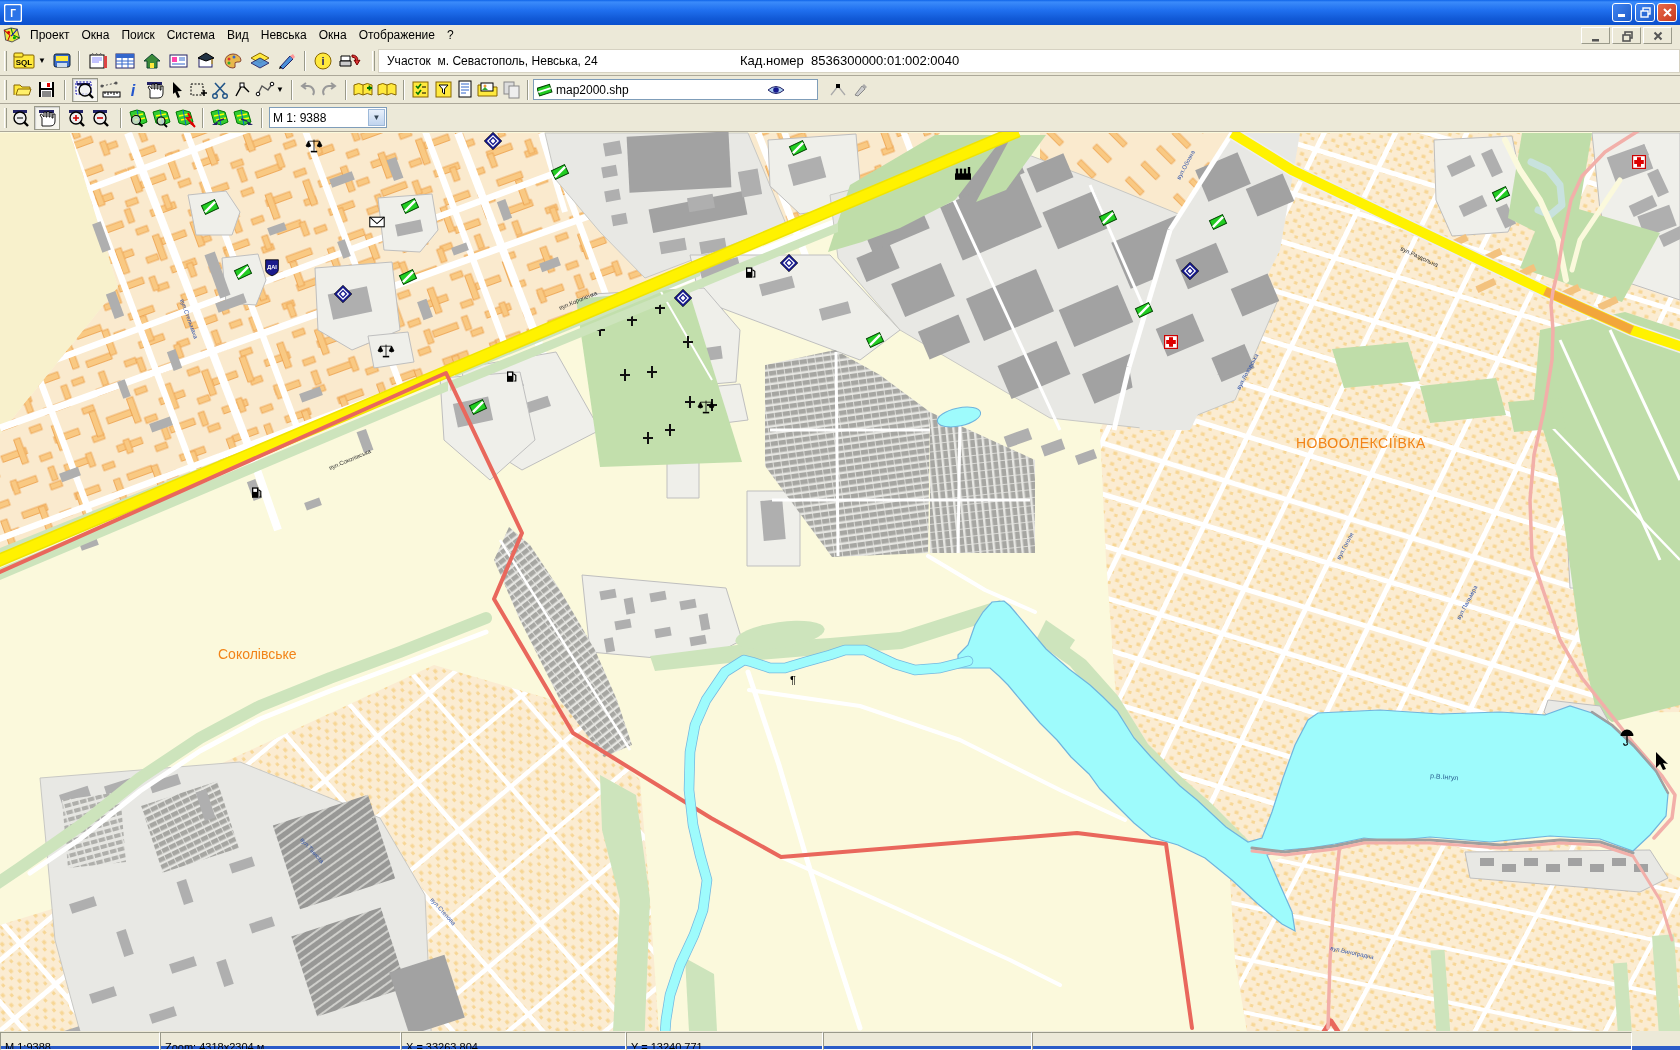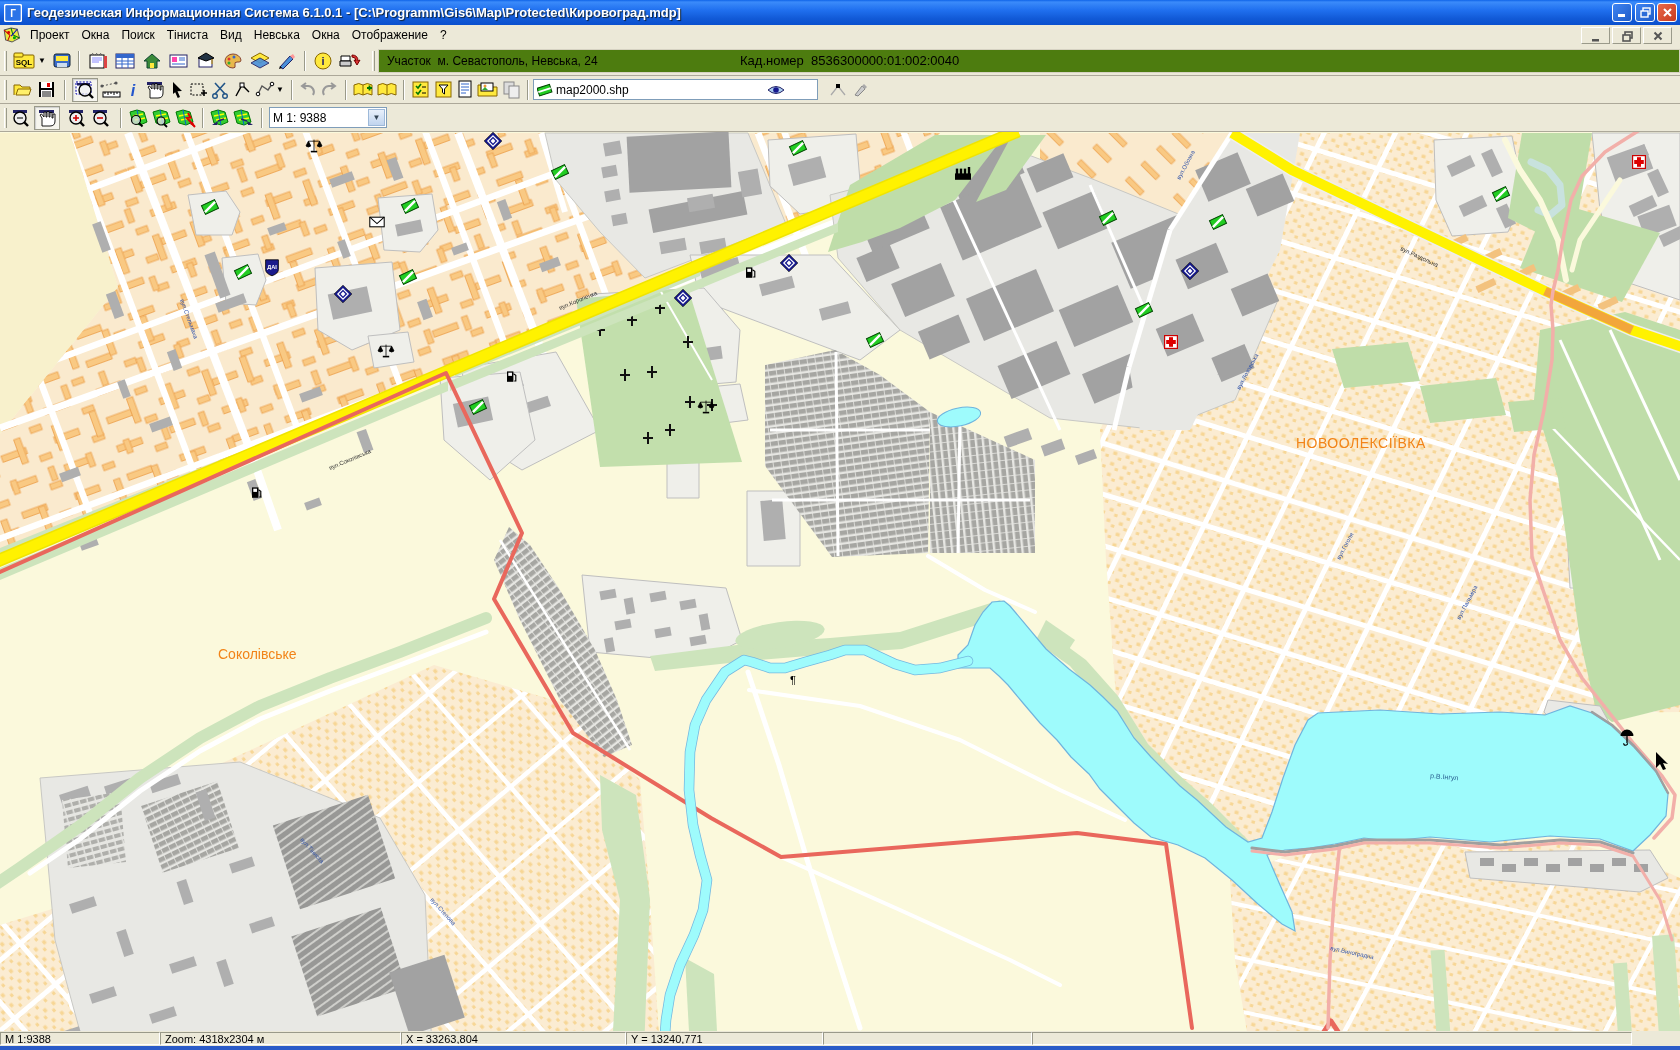--- a/index.html
+++ b/index.html
@@ -9,29 +9,28 @@
 .menubar span{padding:17px 6px}
 .tb{background:#ECE9D8;display:flex;align-items:center;border-bottom:1px solid #ACA899;position:relative}
 .tb1{height:30px}.tb2{height:28px}.tb3{height:28px}
 .grip{width:3px;height:20px;border-left:1px solid #fff;border-right:1px solid #9a9a8a;margin:0 3px 0 4px}
 .tbtn{height:24px;display:flex;align-items:center;justify-content:center}
 .pressed{background:#F6F5EE;border:1px solid #9a9a8a;box-shadow:inset 1px 1px 1px #ccc}
 .sep{width:2px;height:20px;border-left:1px solid #9a9a8a;border-right:1px solid #fff;margin:0 4px}
 .combo{height:21px;background:#fff;border:1px solid #7F9DB9;display:flex;align-items:center;font-size:12px;padding-left:3px;position:relative}
 .combo .da{position:absolute;right:1px;top:1px;bottom:1px;width:17px;background:linear-gradient(180deg,#E8F0FB,#C0D4EE);border:1px solid #9DB9D9;display:flex;align-items:center;justify-content:center;font-size:8px;color:#345}
 .statusbar{height:15px;background:#ECE9D8;display:flex;font-size:11px}
-.spanel{border:1px solid;border-color:#9a9a8a #fff #fff #9a9a8a;height:13px;margin-top:1px;padding:0 4px;white-space:nowrap;overflow:hidden;line-height:12px}
+.spanel{border:1px solid;border-color:#9a9a8a #fff #fff #9a9a8a;height:13px;margin-top:1px;padding:8px 4px;white-space:nowrap;overflow:hidden;line-height:12px}
 .mapwrap{height:899px;position:relative;overflow:hidden}
 </style></head><body>
 <div class="titlebar">
     <svg width="18" height="18">
       <rect x="0.5" y="0.5" width="17" height="17" rx="2" fill="#2B74E8" stroke="#fff" stroke-width="1.6"></rect>
       <text x="9" y="13" font-size="10" text-anchor="middle" fill="#fff" font-weight="bold">Г</text>
     </svg>
-    <span class="t">Геодезическая Информационная Система 6.1.0.1 - [C:\Programm\Gis6\Map\Protected\Кировоград.mdp]</span>
     <div class="winbtn" style="right:48px;background:linear-gradient(135deg,#3F84F2,#1E5CC8)">
       <svg width="11" height="11">
         <rect x="1" y="7" width="7" height="3" fill="#fff"></rect>
       </svg>
     </div>
     <div class="winbtn" style="right:25px;background:linear-gradient(135deg,#3F84F2,#1E5CC8)">
       <svg width="11" height="11">
         <rect x="3" y="1" width="7" height="6" fill="none" stroke="#fff" stroke-width="1.4"></rect>
         <rect x="1" y="4" width="7" height="6" fill="#2B6CD8" stroke="#fff" stroke-width="1.4"></rect>
       </svg>
@@ -49,21 +48,21 @@
         <path d="M3 3 L8 9 L5 14" stroke="#C00" fill="none"></path>
         <path d="M10 2 L11 9 L17 13" stroke="#070" fill="none"></path>
         <path d="M16 4 L9 10" stroke="#00C" fill="none"></path>
         <circle cx="7" cy="6" r="1.5" fill="#D00"></circle>
         <circle cx="12" cy="12" r="1.5" fill="#0A0"></circle>
       </g>
     </svg>
     <span>Проект</span>
     <span>Окна</span>
     <span>Поиск</span>
-    <span>Тiниста</span>
+    <span>Система</span>
     <span>Вид</span>
     <span>Невська</span>
     <span>Окна</span>
     <span>Отображение</span>
     <span>?</span>
     <div style="position:absolute;right:8px;top:2px;display:flex;gap:2px">
       <div style="width:29px;height:17px;border:1px solid #fff;border-right-color:#9a9a8a;border-bottom-color:#9a9a8a;display:flex;align-items:center;justify-content:center">
         <svg width="12" height="12">
           <rect x="2" y="9" width="7" height="2.5" fill="#555"></rect>
         </svg>
@@ -163,21 +162,21 @@
       </svg>
     </div>
     <div class="tbtn" style="width:28px">
       <svg width="22" height="18">
         <path d="M2 4 h9 v5 h-9 z" fill="#FFF" stroke="#000"></path>
         <path d="M1 9 h11 v5 h-11 z" fill="#CCC" stroke="#000"></path>
         <path d="M13 3 q6 0 6 6 l2 -1 l-3 5 l-3 -5 l2 1 q0 -4 -4 -4 z" fill="#D33" stroke="#700"></path>
       </svg>
     </div>
     <div class="grip" style="margin-left:8px"></div>
-    <div style="flex:1;height:24px;background:#4d7c0f;border:1px solid #D6D2C2;display:flex;align-items:center;font-size:12px;padding-left:8px">Участок&nbsp; м. Севастополь, Невська, 24</div>
+    <div style="flex:1;height:24px;background:#ffffff;border:1px solid #D6D2C2;display:flex;align-items:center;font-size:12px;padding-left:8px">Участок&nbsp; м. Севастополь, Невська, 24</div>
     <div style="position:absolute;left:740px;font-size:13px">Кад.номер&nbsp; 8536300000:01:002:0040</div>
   </div>
 <div class="tb tb2">
     <div class="grip"></div>
     <div class="tbtn" style="width:25px">
       <svg width="20" height="18">
         <path d="M1 14 V4 h6 l2 2 h8 v2" fill="#FFE93D" stroke="#860"></path>
         <path d="M3 14 L5 8 h13 l-2 6 z" fill="#FFF06A" stroke="#860"></path>
       </svg>
     </div>

